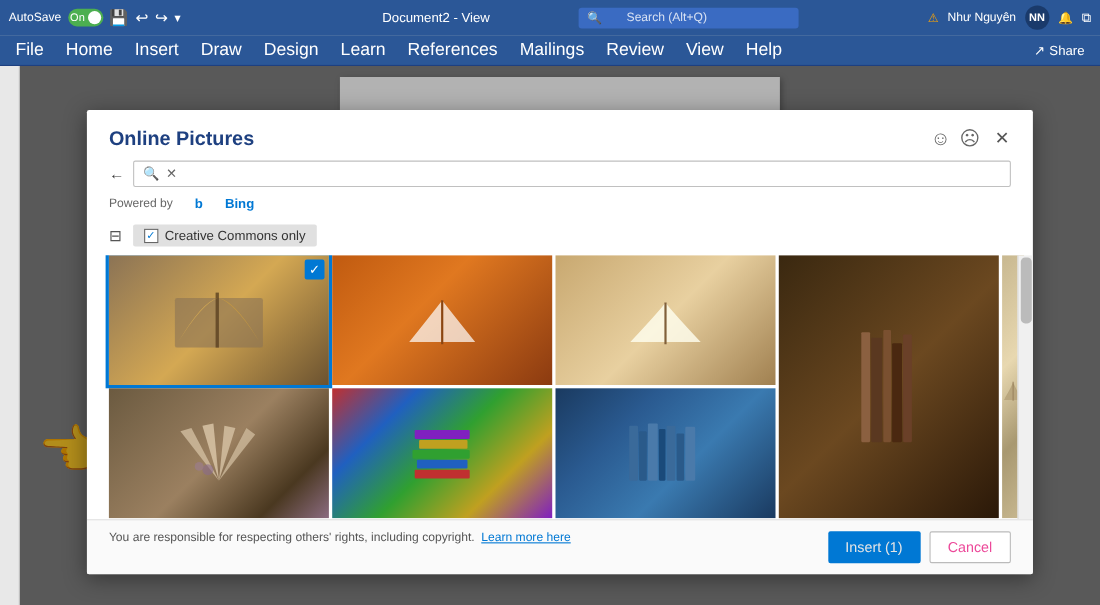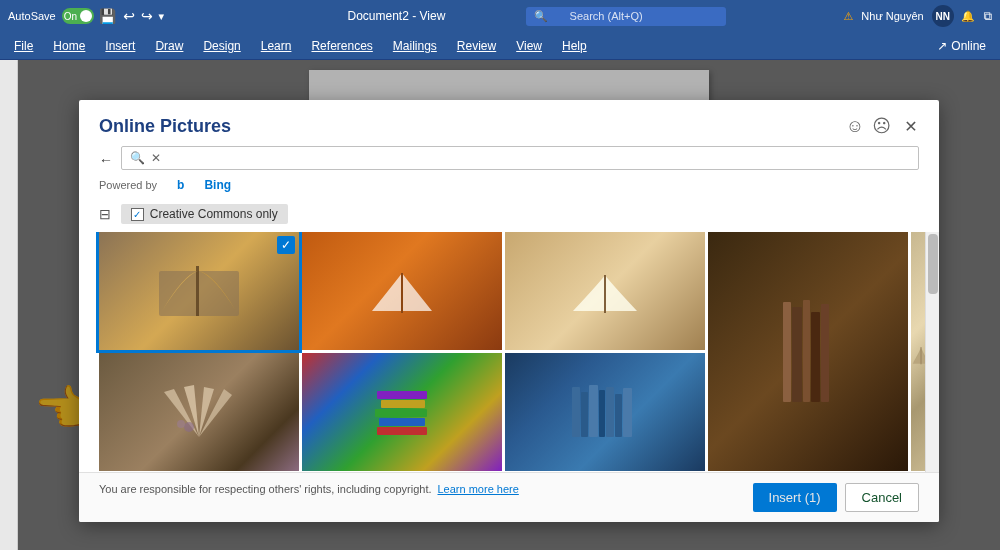--- a/index.html
+++ b/index.html
@@ -87,25 +87,24 @@
     .ribbon-menu {
       background: #2b5797;
       height: 28px;
       display: flex;
       align-items: center;
       padding: 0 4px;
       border-bottom: 1px solid #1e4080;
     }
     .ribbon-menu-item {
       color: white;
-      font-size: 12px;
+      font-size: 16px;
       padding: 4px 10px;
       cursor: pointer;
       border-radius: 3px;
-      text-decoration: underline;
     }
     .share-btn {
       margin-left: auto;
       color: white;
       font-size: 12px;
       padding: 3px 10px;
       cursor: pointer;
       display: flex;
       align-items: center;
       gap: 4px;
@@ -320,21 +319,21 @@
       color: #e5e5e5;
       border: none;
       border-radius: 2px;
       padding: 6px 16px;
       font-size: 13px;
       cursor: pointer;
       font-weight: 500;
     }
     .cancel-btn {
       background: white;
-      color: #14532d;
+      color: #ec4899;
       border: 1px solid #bbb;
       border-radius: 2px;
       padding: 6px 16px;
       font-size: 13px;
       cursor: pointer;
     }
     .scrollbar-v {
       position: absolute;
       right: 0;
       top: 0;
@@ -387,21 +386,21 @@
   <div class="ribbon-menu-item">Draw</div>
   <div class="ribbon-menu-item">Design</div>
   <div class="ribbon-menu-item">Learn</div>
   <div class="ribbon-menu-item">References</div>
   <div class="ribbon-menu-item">Mailings</div>
   <div class="ribbon-menu-item">Review</div>
   <div class="ribbon-menu-item">View</div>
   <div class="ribbon-menu-item">Help</div>
   <div class="share-btn">
     <span style="font-size:12px;">↗</span>
-    <span>Online</span>
+    <span>Share</span>
   </div>
 </div>
 
 <div class="word-area">
   <div class="ruler-v"></div>
   <div class="doc-area">
     <div class="doc-page"></div>
 
     <div class="finger-pointer">👉</div>
 

